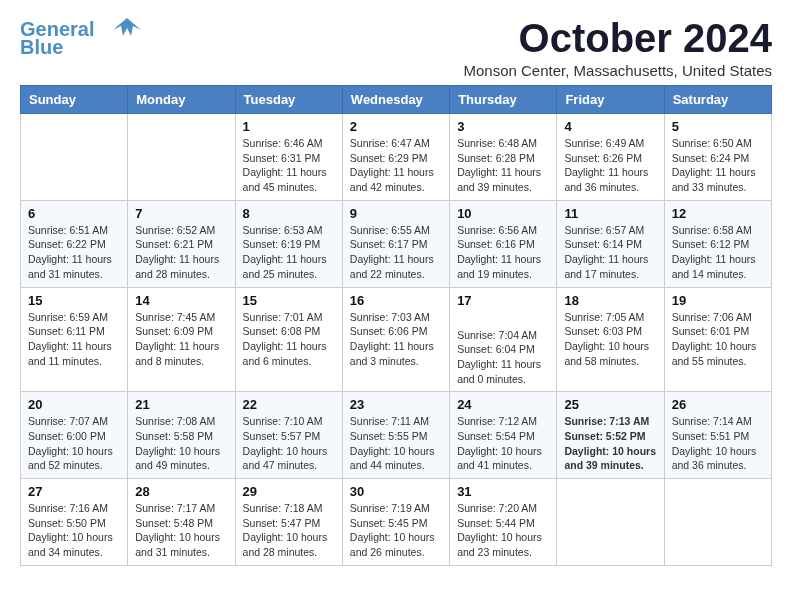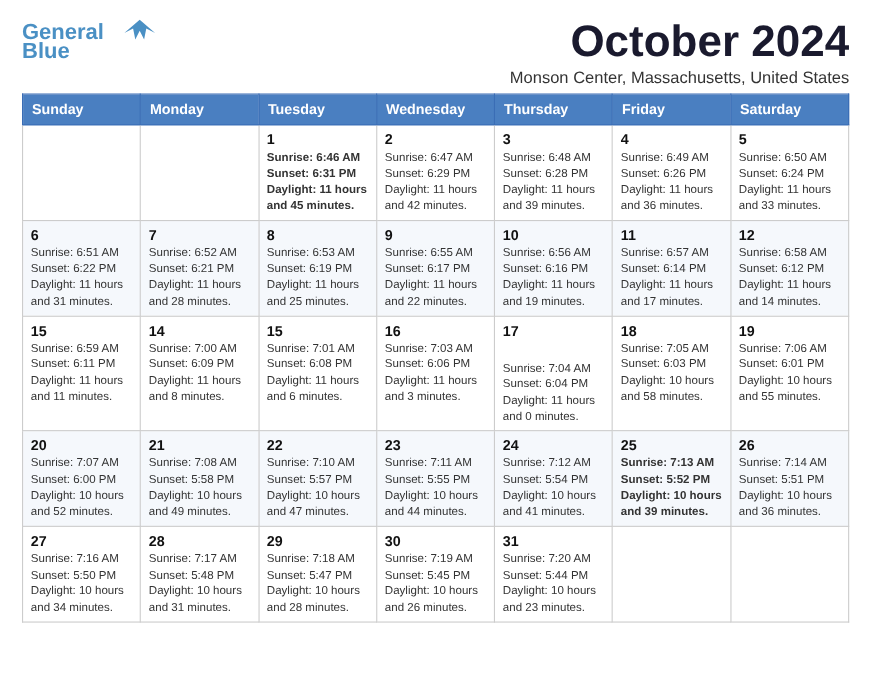--- a/index.html
+++ b/index.html
@@ -119,21 +119,21 @@
         <th>Friday</th>
         <th>Saturday</th>
       </tr>
   </thead>
   <tbody id="calendar-body">
   <tr>
         <td class="empty-cell"></td>
         <td class="empty-cell"></td>
         <td>
           <span class="day-number">1</span>
-          <div class="day-info" style="white-space: pre-line; font-weight: bold;">Sunrise: 6:46 AM
+          <div class="day-info" style="white-space: pre-line;">Sunrise: 6:46 AM
 Sunset: 6:31 PM
 Daylight: 11 hours and 45 minutes.</div>
         </td>
         <td>
           <span class="day-number">2</span>
           <div class="day-info" style="white-space: pre-line;">Sunrise: 6:47 AM
 Sunset: 6:29 PM
 Daylight: 11 hours and 42 minutes.</div>
         </td>
         <td>
@@ -201,21 +201,21 @@
       </tr>
       <tr>
         <td>
           <span class="day-number">15</span>
           <div class="day-info" style="white-space: pre-line;">Sunrise: 6:59 AM
 Sunset: 6:11 PM
 Daylight: 11 hours and 11 minutes.</div>
         </td>
         <td>
           <span class="day-number">14</span>
-          <div class="day-info" style="white-space: pre-line;">Sunrise: 7:00 AM
+          <div class="day-info" style="white-space: pre-line;">Sunrise: 7:45 AM
 Sunset: 6:09 PM
 Daylight: 11 hours and 8 minutes.</div>
         </td>
         <td>
           <span class="day-number">15</span>
           <div class="day-info" style="white-space: pre-line;">Sunrise: 7:01 AM
 Sunset: 6:08 PM
 Daylight: 11 hours and 6 minutes.</div>
         </td>
         <td>

